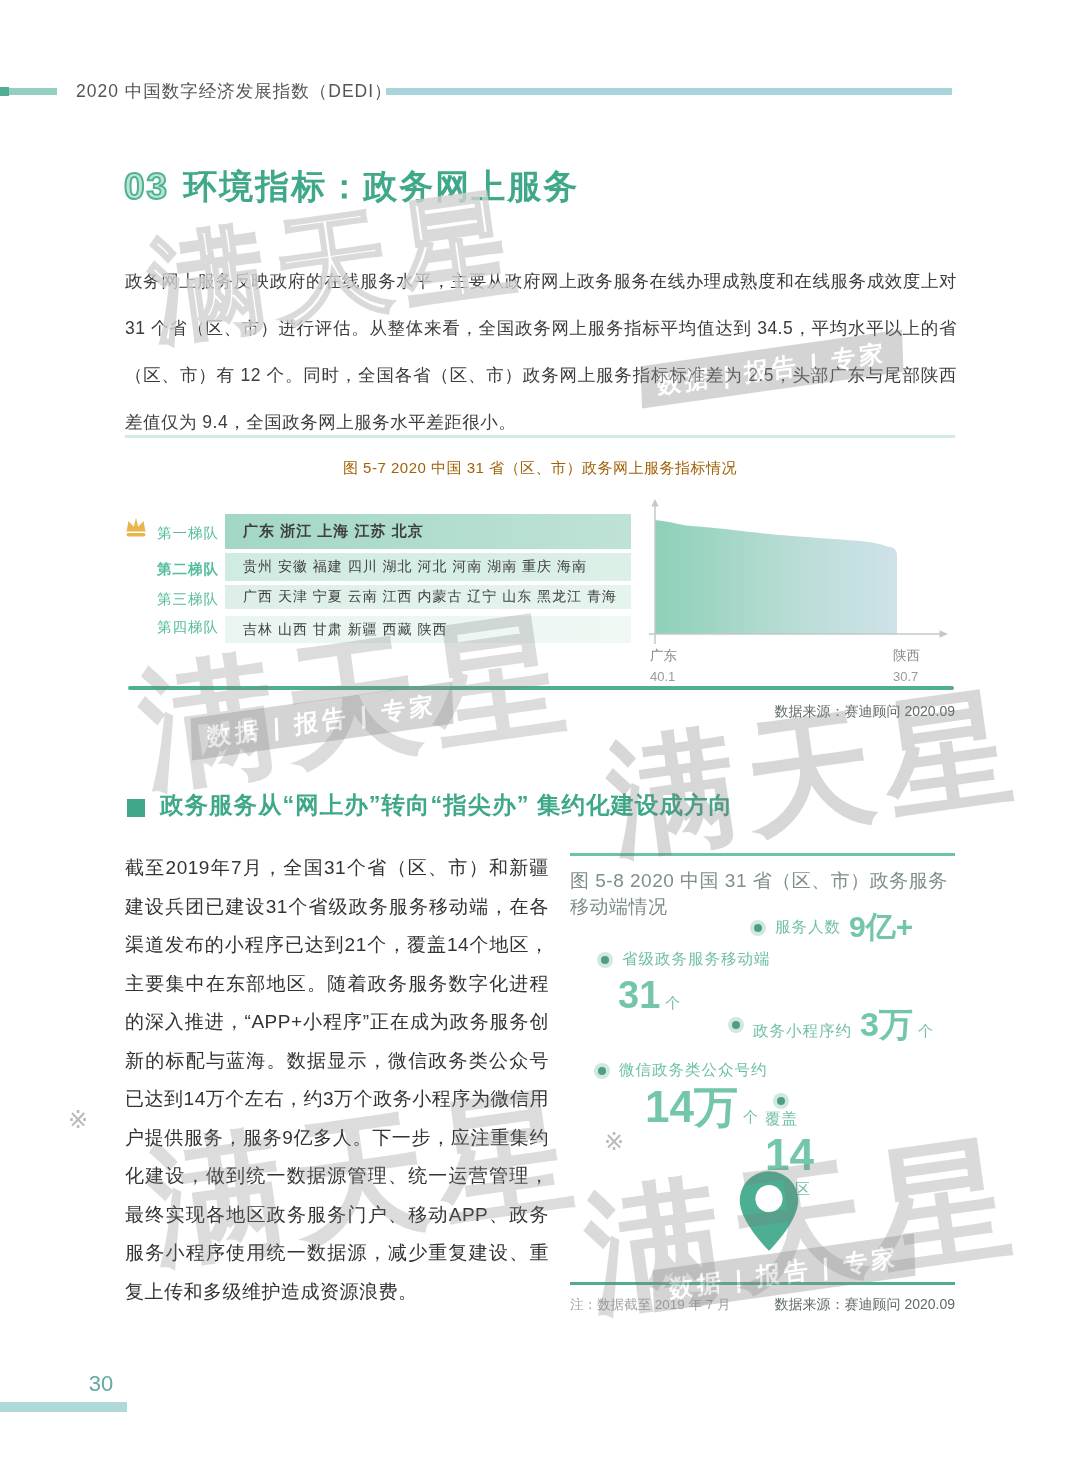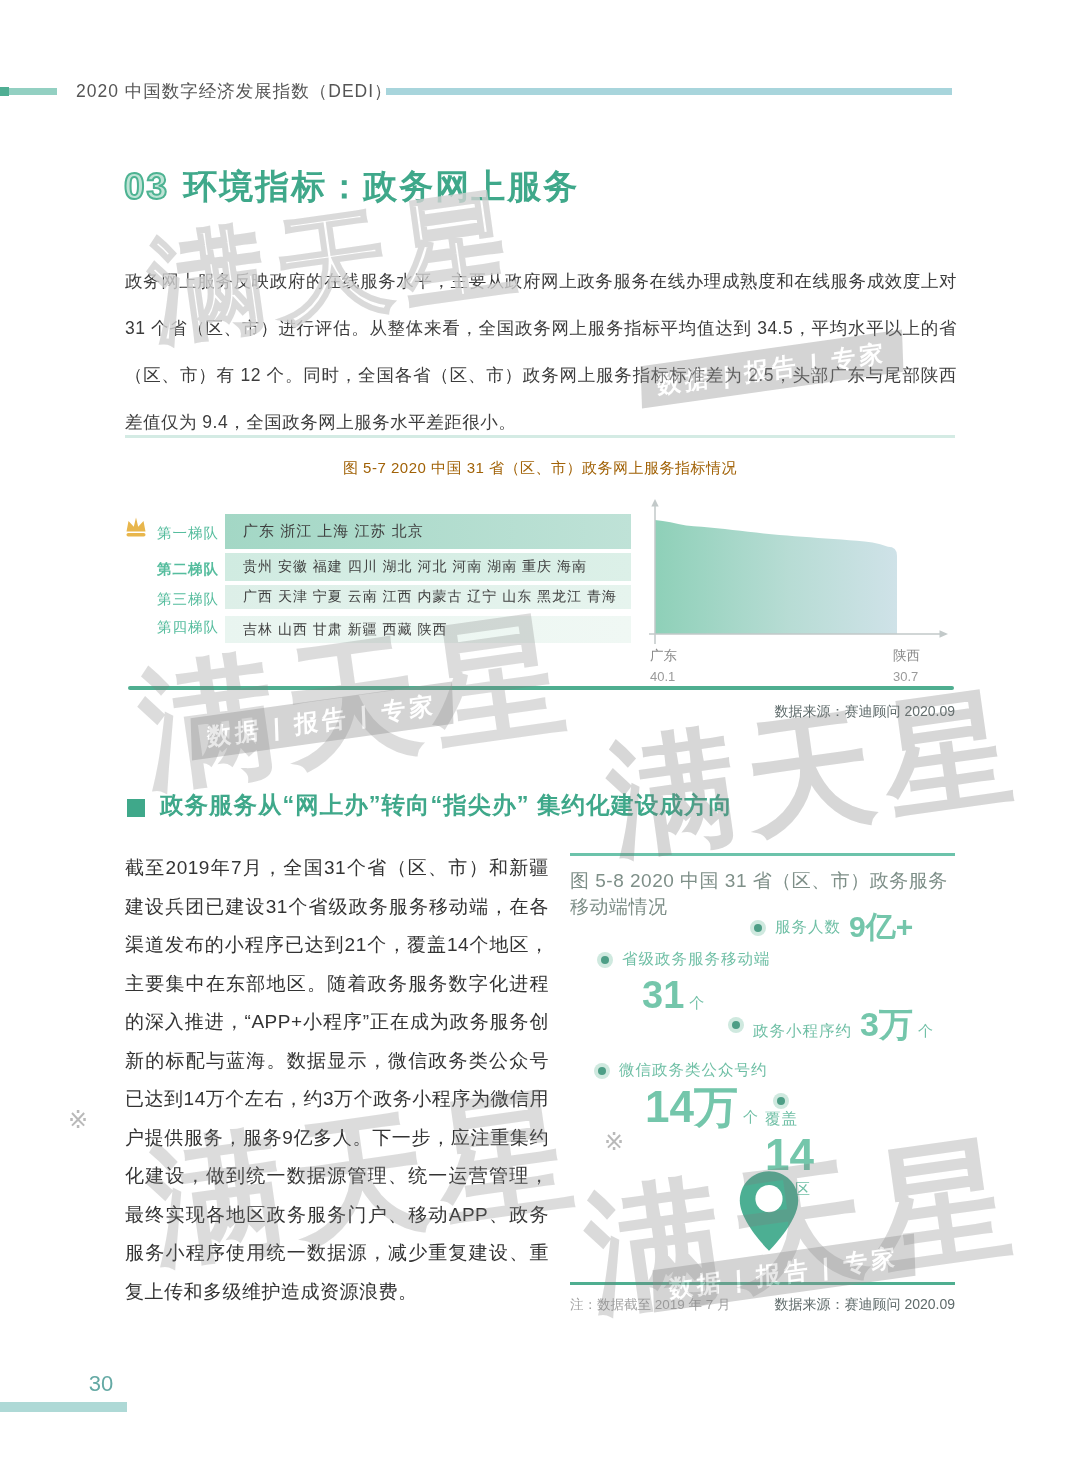--- a/index.html
+++ b/index.html
@@ -26,21 +26,21 @@
 
   
   .crown{left:124px;top:516px;width:24px;height:22px;}
   .tier-label{width:62px;font-size:14.5px;color:#56bd9e;letter-spacing:1px;}
   .tl1{left:157px;top:524px;}
   .tl2{left:157px;top:560px;font-weight:bold;}
   .tl3{left:157px;top:590px;}
   .tl4{left:157px;top:618px;}
   .tier-row{left:225px;width:406px;display:flex;align-items:center;padding-left:18px;box-sizing:border-box;
             font-size:15px;color:#3f3f3f;letter-spacing:1px;white-space:nowrap;}
-  .tr1{top:514px;height:35px;background:linear-gradient(90deg,#a3d7c5,#bfe2d7);font-weight:400;}
+  .tr1{top:514px;height:35px;background:linear-gradient(90deg,#a3d7c5,#bfe2d7);font-weight:700;}
   .tr2{top:553px;height:28px;background:linear-gradient(90deg,#d0ebe1,#dcf0e8);font-size:14px;}
   .tr3{top:585px;height:24px;background:linear-gradient(90deg,#ddefe8,#e6f4ee);font-size:14px;}
   .tr4{top:616px;height:27px;background:linear-gradient(90deg,#e9f5f0,#f0f8f4);font-size:14px;}
 
   
   .chart57{left:645px;top:496px;width:310px;height:160px;}
   .axis-label{font-size:13.5px;color:#8a8a8a;line-height:21px;}
   .axis-val{font-size:13px;color:#9a9a9a;}
   .xlab-left{left:650px;top:645px;}
   .xlab-right{left:893px;top:645px;width:45px;text-align:left;}
@@ -60,21 +60,21 @@
   .fig58-caption{left:570px;top:868px;width:385px;font-size:19px;color:#7e8f88;letter-spacing:0.5px;}
   .stat{display:flex;align-items:center;white-space:nowrap;}
   .bullet{display:inline-flex;align-items:center;justify-content:center;width:16px;height:16px;border-radius:50%;
           background:#cfe9df;margin-right:9px;flex:0 0 auto;}
   .bullet-dot{width:8px;height:8px;border-radius:50%;background:#4d9e86;}
   .stat-label{font-size:15.5px;color:#6fbfa5;letter-spacing:1px;}
   .stat-value{font-weight:700;color:#74c6ab;margin-left:8px;}
   .stat-unit{font-size:15px;color:#6fbfa5;margin-left:5px;}
   .st1{left:750px;top:907px;}  .st1 .stat-value{font-size:30px;}
   .st2a{left:597px;top:949px;}
-  .st2b{left:618px;top:974px;align-items:baseline;margin-left:24px;} .st2b .stat-value{font-size:38px;margin-left:0;}
+  .st2b{left:618px;top:974px;align-items:baseline;} .st2b .stat-value{font-size:38px;margin-left:0;}
   .st3{left:728px;top:1002px;align-items:baseline;} .st3 .stat-value{font-size:34px;}
   .st3 .bullet,.st5 .bullet{align-self:center;}
   .st4a{left:594px;top:1060px;}
   .st4b{left:645px;top:1078px;align-items:baseline;} .st4b .stat-value{font-size:44px;margin-left:0;}
   .st5{left:757px;top:1093px;align-items:baseline;flex-direction:column;} .st5 .stat-value{font-size:44px;}
 
   .pin{left:738px;top:1170px;width:62px;height:82px;}
   .divider-green2{left:570px;top:1282px;width:385px;height:3px;background:#4fae90;}
   .fig58-notes{left:570px;top:1296px;width:385px;display:flex;justify-content:space-between;}
   .note-txt{font-size:13.5px;color:#a3a3a3;}

